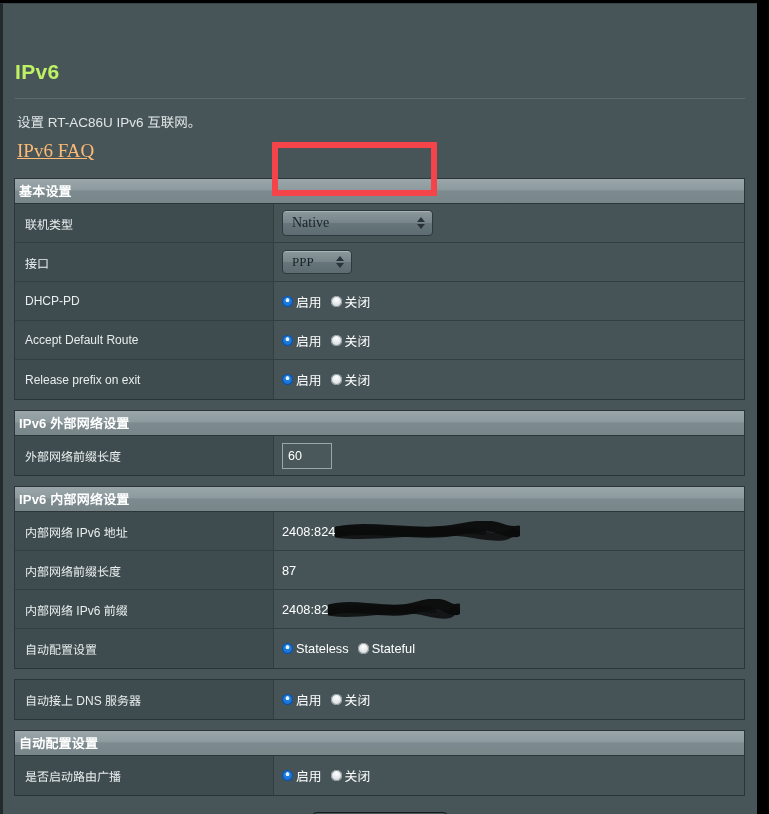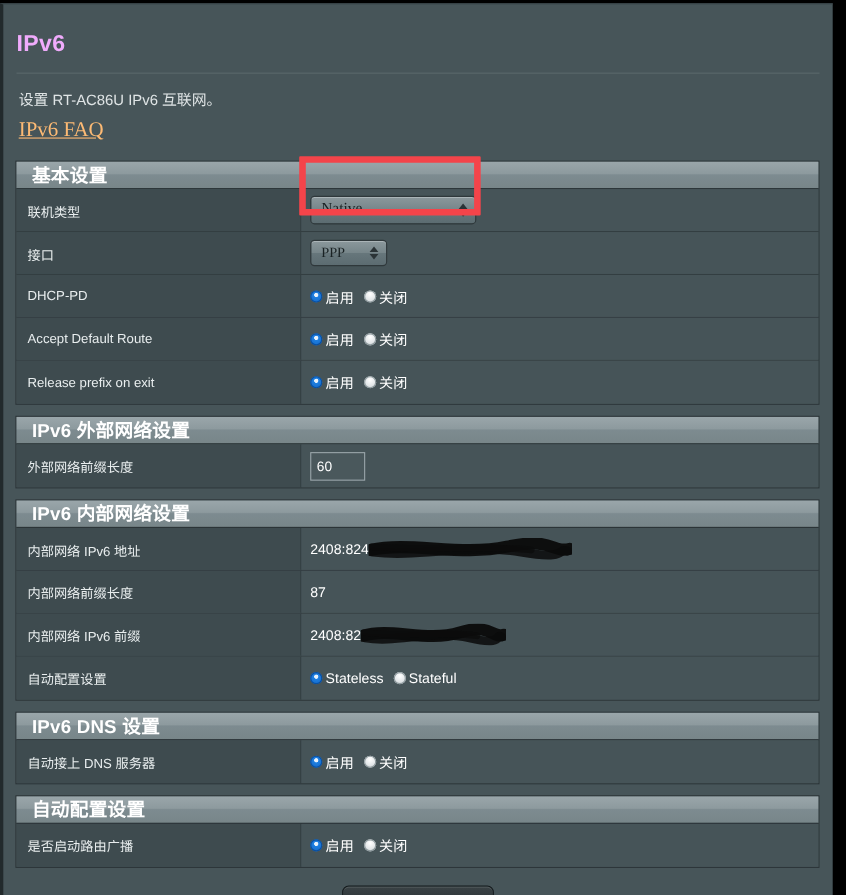--- a/index.html
+++ b/index.html
@@ -31,26 +31,27 @@
     height: 811px;
     background: #475559;
     box-sizing: border-box;
     border-left: 3px solid #222a2c;
     border-top: 1px solid #394549;
     overflow: hidden;
   }
 
   
   .page-title {
-    color: #f0abfc;
+    color: #bef264;
     font-size: 21px;
     font-weight: bold;
     letter-spacing: 0.3px;
     padding: 22px 0 0 12px;
     line-height: 28px;
+    margin-top: 32px;
   }
   .title-rule {
     margin: 12px 12px 0 12px;
     height: 1px;
     background: #5b686c;
   }
   .page-desc {
     color: #dfe4e5;
     font-size: 13.5px;
     padding: 15px 0 0 14px;
@@ -74,23 +75,23 @@
     box-sizing: border-box;
   }
   .table.first { margin-top: 16px; border-top: 1px solid #2b3437;}
   .table.gap   { margin-top: 10px; border-top: 1px solid #2b3437;}
 
   .sec-head {
     height: 25px;
     line-height: 25px;
     background: linear-gradient(to bottom, #9aa6aa 0%, #8d9a9e 45%, #7d8b90 50%, #788689 100%);
     color: #ffffff;
-    font-size: 17px;
+    font-size: 13px;
     font-weight: bold;
-    padding-left: 14px;
+    padding-left: 4px;
     letter-spacing: .2px;
     box-sizing: border-box;
     border-bottom: 1px solid #2b3437;
   }
 
   .row {
     display: flex;
     min-height: 39px;
     border-bottom: 1px solid #333e41;
     box-sizing: border-box;
@@ -355,21 +356,20 @@
                 </label>
                 <label class="radio-opt">
                   <span class="dot off"></span>
                   <span class="lbl">Stateful</span>
                 </label>
               </div>
             </div>
           </div>
         </div>
         <div class="table gap">
-          <div class="sec-head">IPv6 DNS 设置</div>
           <div class="row">
             <div class="cell-label">自动接上 DNS 服务器</div>
             <div class="cell-value">
               <div class="radio-group">
                 <label class="radio-opt">
                   <span class="dot"></span>
                   <span class="lbl">启用</span>
                 </label>
                 <label class="radio-opt">
                   <span class="dot off"></span>

